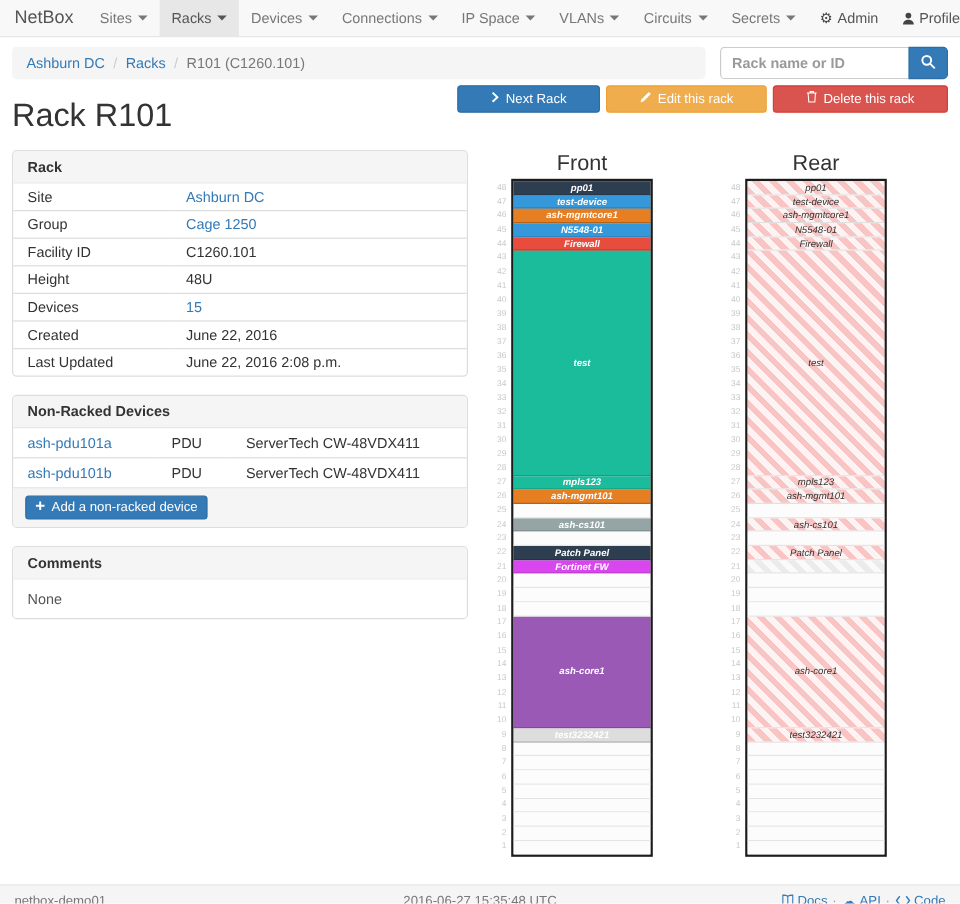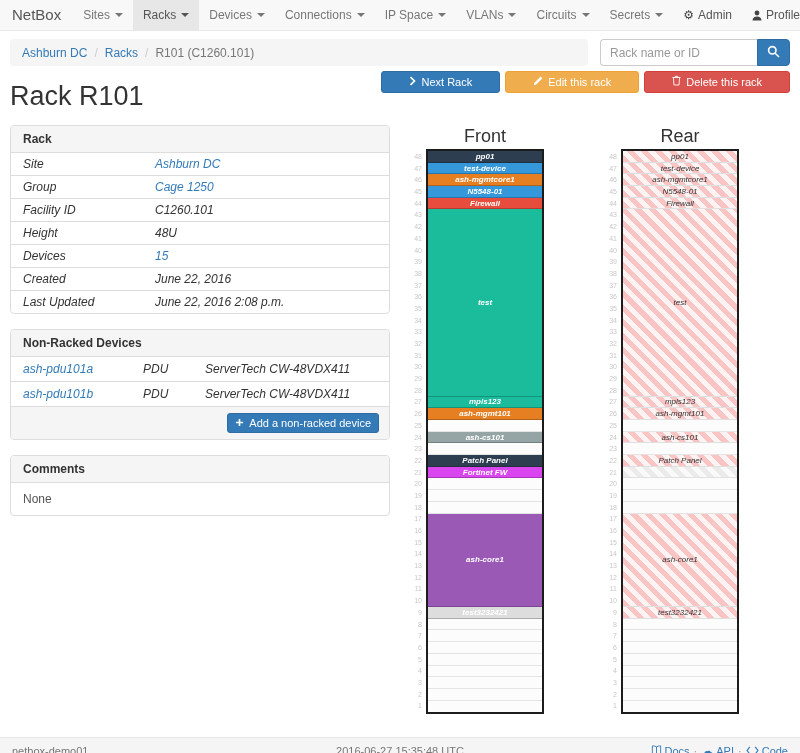--- a/index.html
+++ b/index.html
@@ -15,42 +15,42 @@
   .nav-right { margin-left:auto; }
   .nav-right .nav-item { gap:4px; color:#555; }
   .nav-ico { display:inline-flex; align-items:center; font-size:12px; line-height:1; }
   
   .crumb-row { display:flex; margin:8px 10px 0; }
   .breadcrumb { flex:1; background:#f5f5f5; border-radius:4px; padding:0 12px; height:27px; display:flex; align-items:center; gap:7px; margin-right:12px; font-size:12px; }
   .bc-link { color:#337ab7; cursor:pointer; }
   .bc-sep { color:#ccc; }
   .bc-cur { color:#777; }
   .searchbox { display:flex; }
-  .searchbox input { width:157px; height:27px; border:1px solid #ccc; border-right:none; border-radius:4px 0 0 4px; padding:0 9px; font-size:12px; outline:none; color:#555; font-family:"Liberation Sans", sans-serif; }
+  .searchbox input { width:157px; height:27px; border:1px solid #ccc; border-right:none; border-radius:4px 0 0 4px; padding:0 9px; font-size:12px; outline:none; color:#555; font-family:"Liberation Sans", sans-serif;font-weight:bold; }
   .searchbox input::placeholder { color:#999; }
   .search-btn { width:33px; height:27px; background:#337ab7; border:1px solid #2e6da4; border-radius:0 4px 4px 0; display:flex; align-items:center; justify-content:center; cursor:pointer; }
   
   .action-row { position:absolute; right:10px; top:71px; display:flex; gap:5px; }
   .btn { display:inline-flex; align-items:center; gap:5px; font-size:11px; color:#fff; padding:3px 27px; border-radius:3px; cursor:pointer; border:1px solid transparent; line-height:14px; white-space:nowrap; }
   .btn-primary { background:#337ab7; border-color:#2e6da4; }
   .btn-warning { background:#f0ad4e; border-color:#eea236; }
   .btn-danger  { background:#d9534f; border-color:#d43f3a; }
   h1.page-title { font-size:27px; font-weight:500; margin:15px 10px 13px; color:#333; }
   
   .content { display:flex; padding:0 10px; align-items:flex-start; }
   .left-col { width:380px; flex:none; }
   .panel { border:1px solid #ddd; border-radius:4px; margin-bottom:15px; background:#fff; }
   .panel-heading { background:#f5f5f5; border-bottom:1px solid #ddd; padding:6px 12px; font-weight:bold; font-size:12px; border-radius:3px 3px 0 0; }
   .panel table { width:100%; border-collapse:collapse; font-size:12px; }
-  .panel td { padding:4px 12px; border-top:1px solid #ddd; line-height:14px;font-style:italic; }
+  .panel td { padding:4px 12px; border-top:1px solid #ddd; line-height:14px; }
   .panel tr:first-child td { border-top:none; }
   .attr-label { width:132px; color:#333; }
   .link { color:#337ab7; cursor:pointer; }
   .nr-row td { padding:5px 12px; }
-  .panel-footer { background:#f5f5f5; border-top:1px solid #ddd; padding:6px 10px; text-align:right; border-radius:0 0 3px 3px; }
+  .panel-footer { background:#f5f5f5; border-top:1px solid #ddd; padding:6px 10px; text-align:left; border-radius:0 0 3px 3px; }
   .btn-xs { font-size:11px; padding:2px 7px; }
   .panel-body { padding:9px 12px; font-size:12px; color:#555; }
   
   .racks-area { display:flex; margin-left:16px; }
   .rack-col + .rack-col { margin-left:57px; }
   .rack-title { margin:2px 0 4px 20px; width:118px; text-align:center; font-size:18px; color:#333; line-height:18px; }
   .rack-flex { display:flex; }
   .unit-nums { width:20px; padding-top:2px; }
   .unit-num { height:11.7px; font-size:7px; color:#c8c8c8; text-align:right; padding-right:4px; line-height:11.7px; }
   .rack-grid { width:118px; border:2px solid #1c1c1c; background:#fff; display:flex; flex-direction:column;font-style:italic; }

